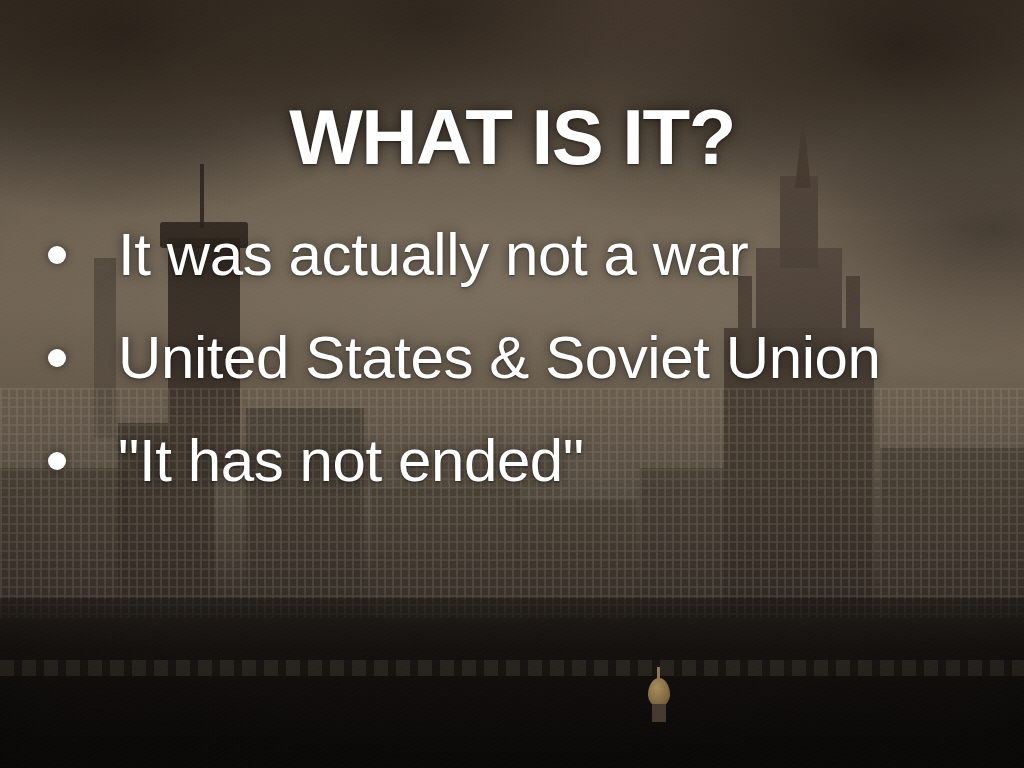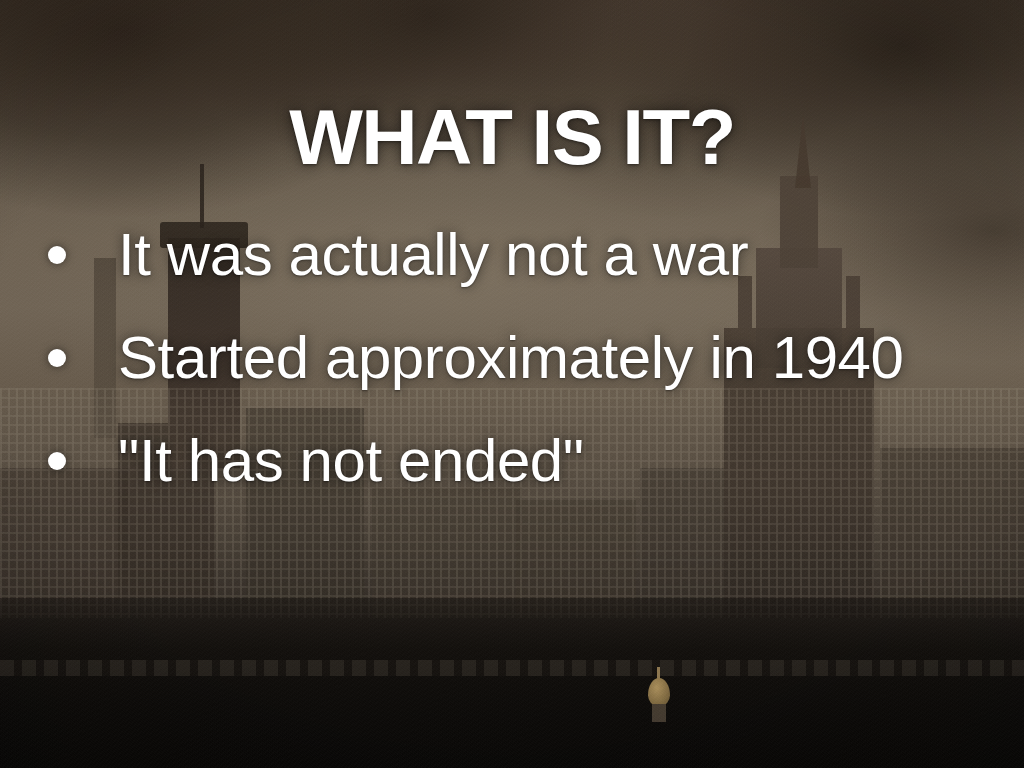--- a/index.html
+++ b/index.html
@@ -361,25 +361,25 @@
     <h1 id="slide-title">WHAT IS IT?</h1>
 
     <ul id="bullet-list">
 
       <li class="bullet-row">
         <span class="bullet-dot"></span>
         <span class="bullet-text">It was actually not a war</span>
       </li>
 
 
-
       <li class="bullet-row">
         <span class="bullet-dot"></span>
-        <span class="bullet-text">Started approximately in 1940</span>
+        <span class="bullet-text">United States &amp; Soviet Union</span>
       </li>
+
 
       <li class="bullet-row">
         <span class="bullet-dot"></span>
         <span class="bullet-text">"It has not ended"</span>
       </li>
 
     </ul>
   </div>
 </div>
 

